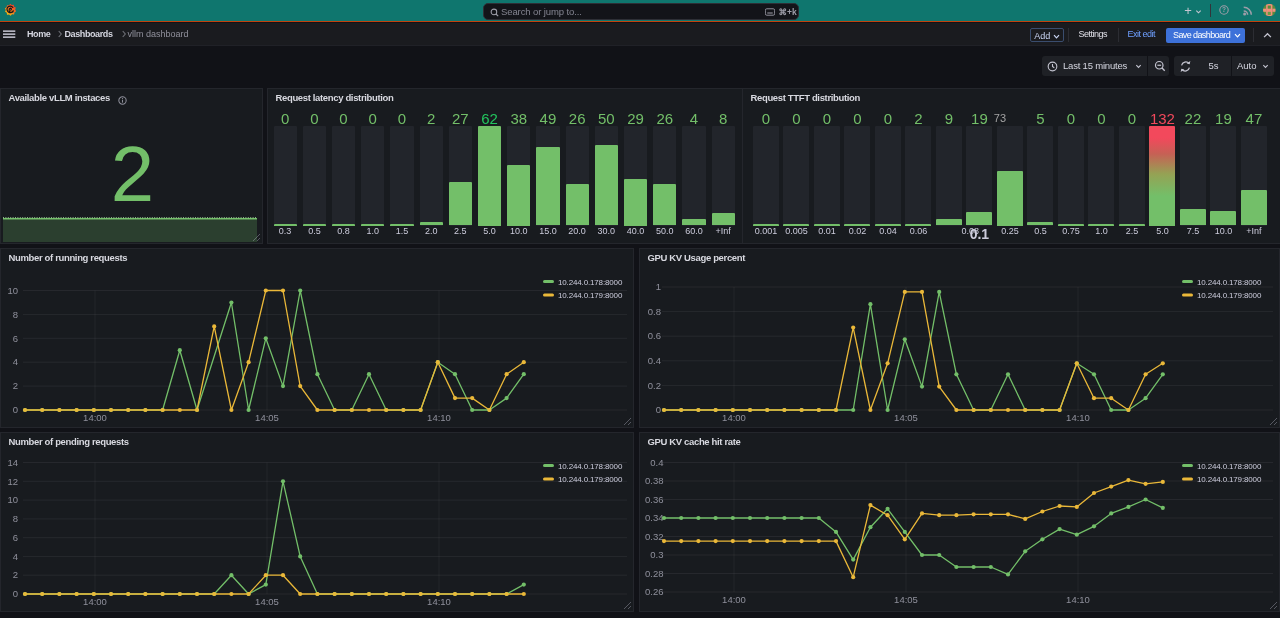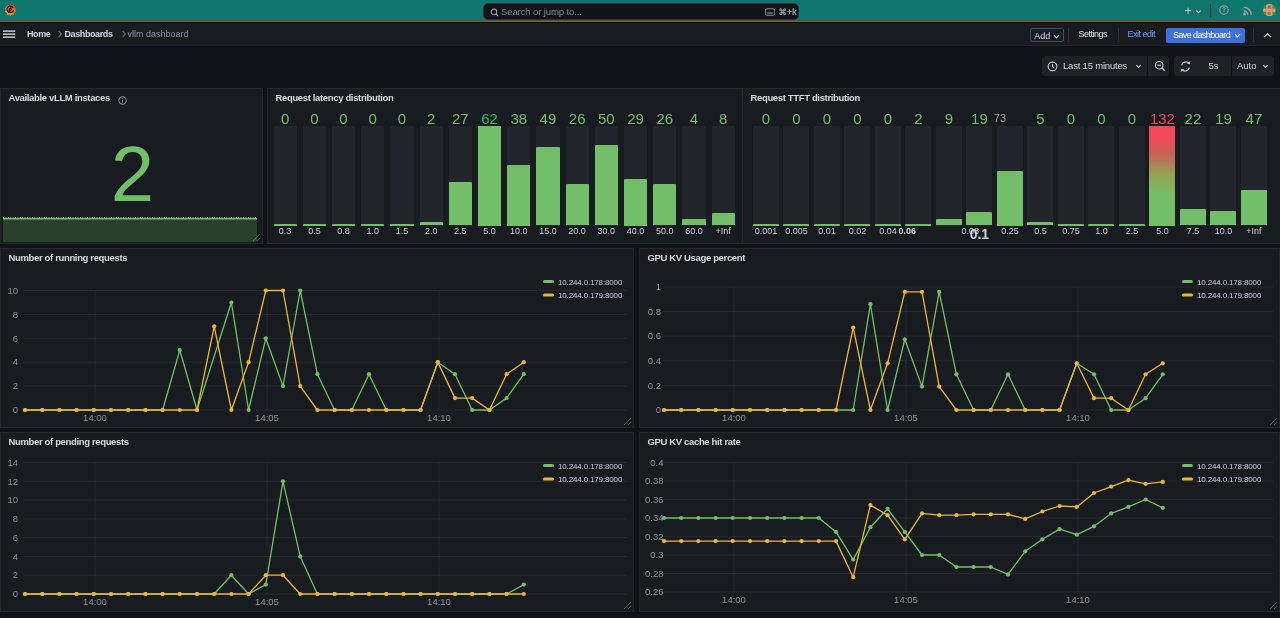--- a/index.html
+++ b/index.html
@@ -233,21 +233,21 @@
     <div style="position:absolute;left:101.3px;top:37.0px;width:26.2px;height:99.5px;background:#22252B;border-radius:1px"></div>
     <div style="position:absolute;left:101.3px;top:134.5px;width:26.2px;height:2.0px;background:#73BF69;border-radius:1px 1px 0 0"></div>
     <div style="position:absolute;left:94.4px;top:137px;width:40px;text-align:center;font-size:9px;font-weight:500;color:#CCCCDC">0.02</div>
     <div style="position:absolute;left:128.8px;top:22px;width:32.2px;height:15px;line-height:15px;text-align:center;font-size:15px;font-weight:500;color:#73BF69">0</div>
     <div style="position:absolute;left:131.8px;top:37.0px;width:26.2px;height:99.5px;background:#22252B;border-radius:1px"></div>
     <div style="position:absolute;left:131.8px;top:134.5px;width:26.2px;height:2.0px;background:#73BF69;border-radius:1px 1px 0 0"></div>
     <div style="position:absolute;left:124.9px;top:137px;width:40px;text-align:center;font-size:9px;font-weight:500;color:#CCCCDC">0.04</div>
     <div style="position:absolute;left:159.3px;top:22px;width:32.2px;height:15px;line-height:15px;text-align:center;font-size:15px;font-weight:500;color:#73BF69">2</div>
     <div style="position:absolute;left:162.3px;top:37.0px;width:26.2px;height:99.5px;background:#22252B;border-radius:1px"></div>
     <div style="position:absolute;left:162.3px;top:134.5px;width:26.2px;height:2.0px;background:#73BF69;border-radius:1px 1px 0 0"></div>
-    <div style="position:absolute;left:155.4px;top:137px;width:40px;font-size:9px;font-weight:700;color:#CCCCDC">0.06</div>
+    <div style="position:absolute;left:155.4px;top:137px;width:40px;text-align:center;font-size:9px;font-weight:400;color:#CCCCDC">0.06</div>
     <div style="position:absolute;left:189.8px;top:22px;width:32.2px;height:15px;line-height:15px;text-align:center;font-size:15px;font-weight:500;color:#73BF69">9</div>
     <div style="position:absolute;left:192.8px;top:37.0px;width:26.2px;height:99.5px;background:#22252B;border-radius:1px"></div>
     <div style="position:absolute;left:192.8px;top:129.7px;width:26.2px;height:6.8px;background:#73BF69;border-radius:1px 1px 0 0"></div>
     <div style="position:absolute;left:196px;top:137px;width:40px;text-align:right;font-size:9px;font-weight:500;color:#CCCCDC">0.08</div>
     <div style="position:absolute;left:220.3px;top:22px;width:32.2px;height:15px;line-height:15px;text-align:center;font-size:15px;font-weight:500;color:#73BF69">19</div>
     <div style="position:absolute;left:223.3px;top:37.0px;width:26.2px;height:99.5px;background:#22252B;border-radius:1px"></div>
     <div style="position:absolute;left:223.3px;top:122.9px;width:26.2px;height:13.6px;background:#73BF69;border-radius:1px 1px 0 0"></div>
     <div style="position:absolute;left:216.4px;top:137px;width:40px;text-align:center;font-size:14px;font-weight:700;color:#CCCCDC">0.1</div>
     <div style="position:absolute;left:250.8px;top:22px;width:32.2px;height:15px;line-height:15px;text-align:left;font-size:11px;font-weight:500;color:#a3a3a3">73</div>
     <div style="position:absolute;left:253.8px;top:37.0px;width:26.2px;height:99.5px;background:#22252B;border-radius:1px"></div>

